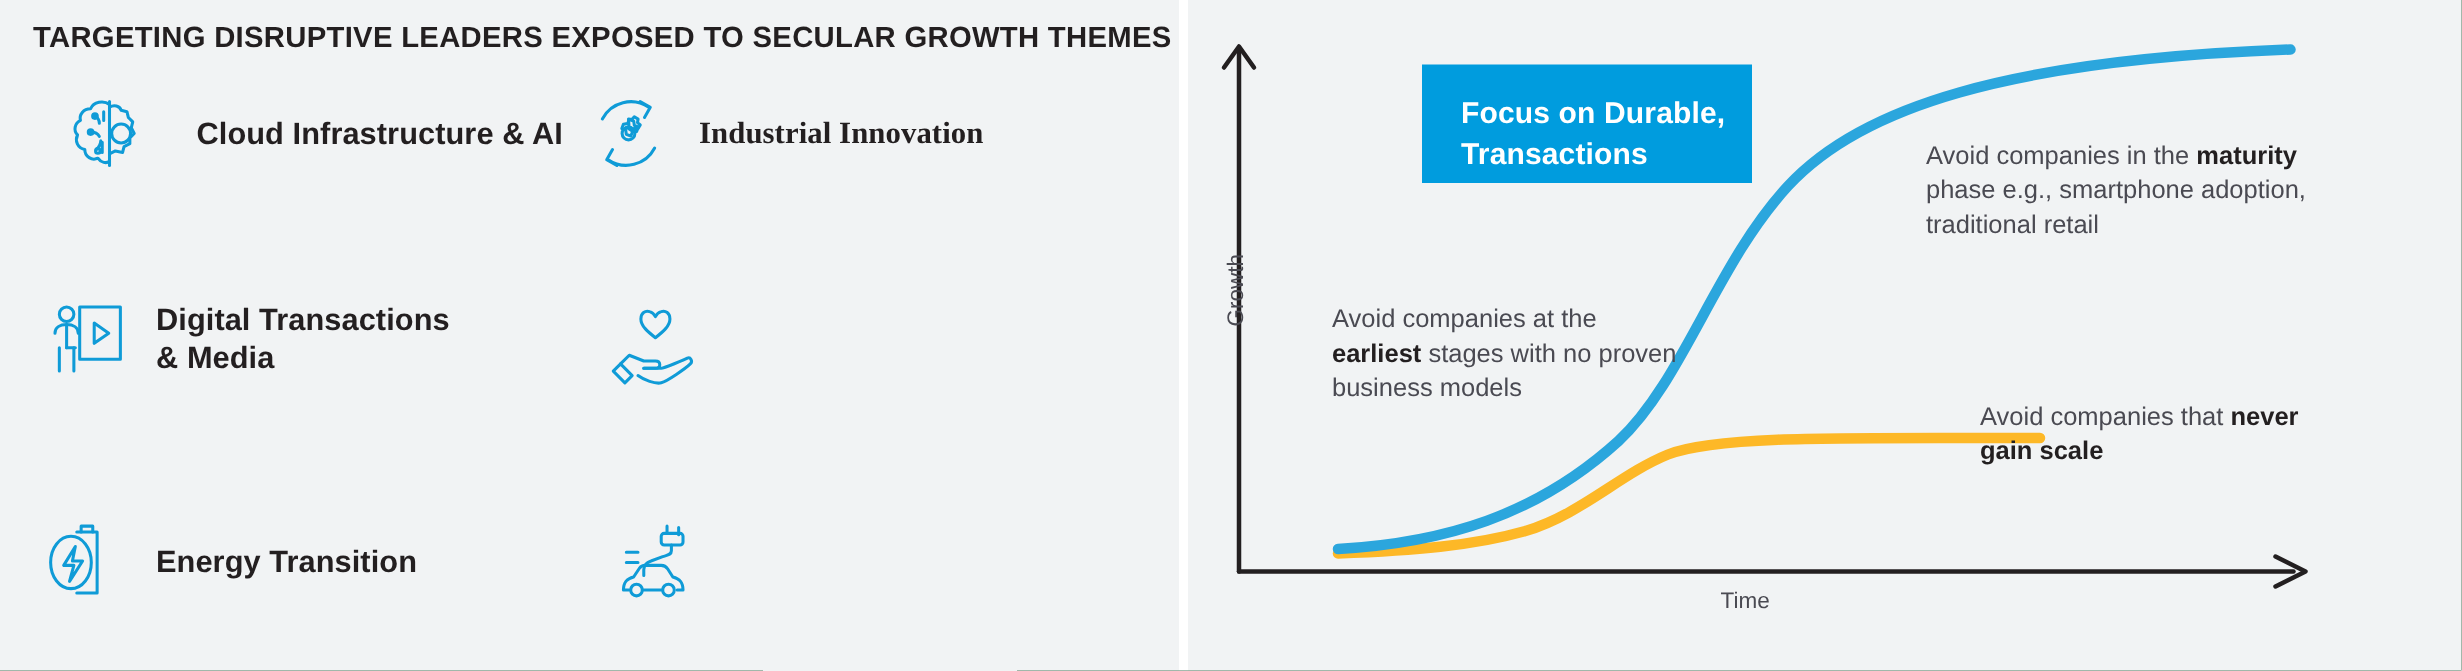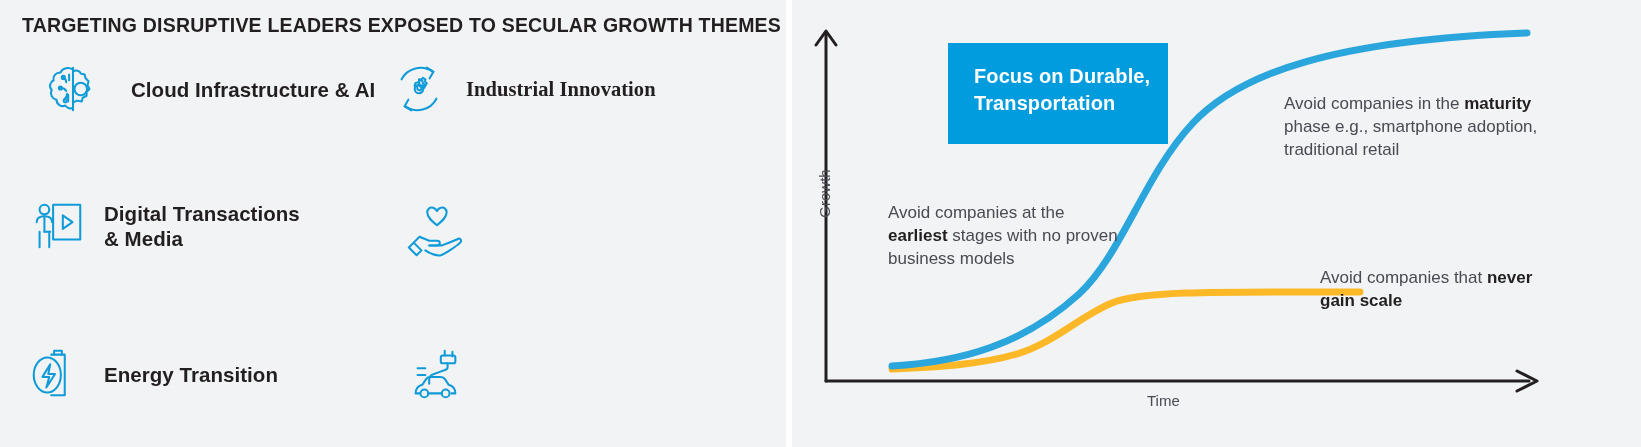--- a/index.html
+++ b/index.html
@@ -83,21 +83,21 @@
   }
   .xlabel{
     position:absolute;
     left:355px;top:392px;
     font-size:15px;
     color:#4a4a52;
   }
   .callout-box{
     position:absolute;
     left:156px;top:43px;
-    width:220px;height:101px;
+    width:220px;height:79px;
     background:#009cde;
     box-sizing:border-box;
     padding:20px 0 0 26px;
   }
   .callout-box .line{
     color:#ffffff;
     font-size:20px;
     font-weight:bold;
     line-height:1.33;
     letter-spacing:0.1px;
@@ -229,21 +229,21 @@
         <path d="M100,369 C150,367 190,364 225,354 C262,343 288,316 320,303 C352,290 440,292 568,292" fill="none" stroke="#fdb827" stroke-width="7" stroke-linecap="round"></path>
 
         <path d="M100,366 C170,362 232,344 287,294 C330,254 352,176 400,124 C448,72 545,40 735,33" fill="none" stroke="#2ba6dd" stroke-width="7" stroke-linecap="round"></path>
       </svg>
 
       <div class="ylabel">Growth</div>
       <div class="xlabel">Time</div>
 
       <div class="callout-box">
         <div class="line">Focus on Durable,</div>
-        <div class="line">Transportation</div>
+        <div class="line">Transactions</div>
       </div>
 
       <div class="note note-earliest"><span>Avoid companies at the </span><b>earliest</b><span> stages with no proven business models</span></div>
 
       <div class="note note-maturity"><span>Avoid companies in the </span><b>maturity</b><span> phase e.g., smartphone adoption, traditional retail</span></div>
 
       <div class="note note-never"><span>Avoid companies that </span><b>never gain scale</b><span></span></div>
 
     </div>
   </div>

